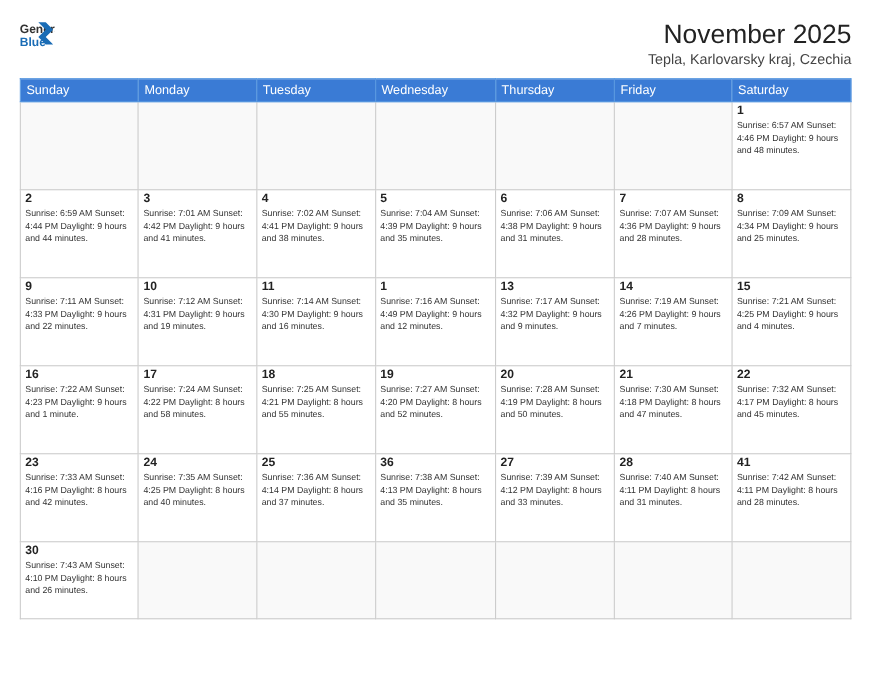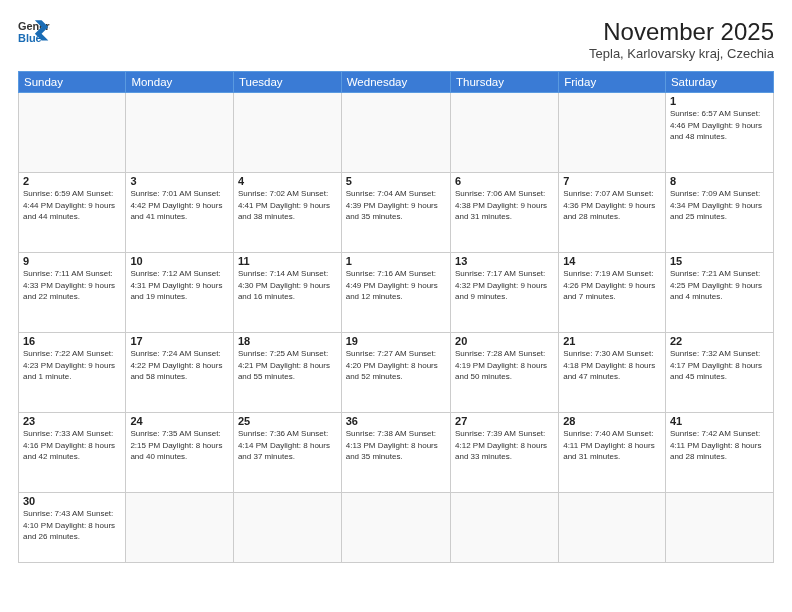--- a/index.html
+++ b/index.html
@@ -290,21 +290,21 @@
           <td>
             <span class="day-number">23</span>
             <div class="day-info">Sunrise: 7:33 AM
 Sunset: 4:16 PM
 Daylight: 8 hours
 and 42 minutes.</div>
           </td>
           <td>
             <span class="day-number">24</span>
             <div class="day-info">Sunrise: 7:35 AM
-Sunset: 2:15 PM
+Sunset: 4:25 PM
 Daylight: 8 hours
 and 40 minutes.</div>
           </td>
           <td>
             <span class="day-number">25</span>
             <div class="day-info">Sunrise: 7:36 AM
 Sunset: 4:14 PM
 Daylight: 8 hours
 and 37 minutes.</div>
           </td>

